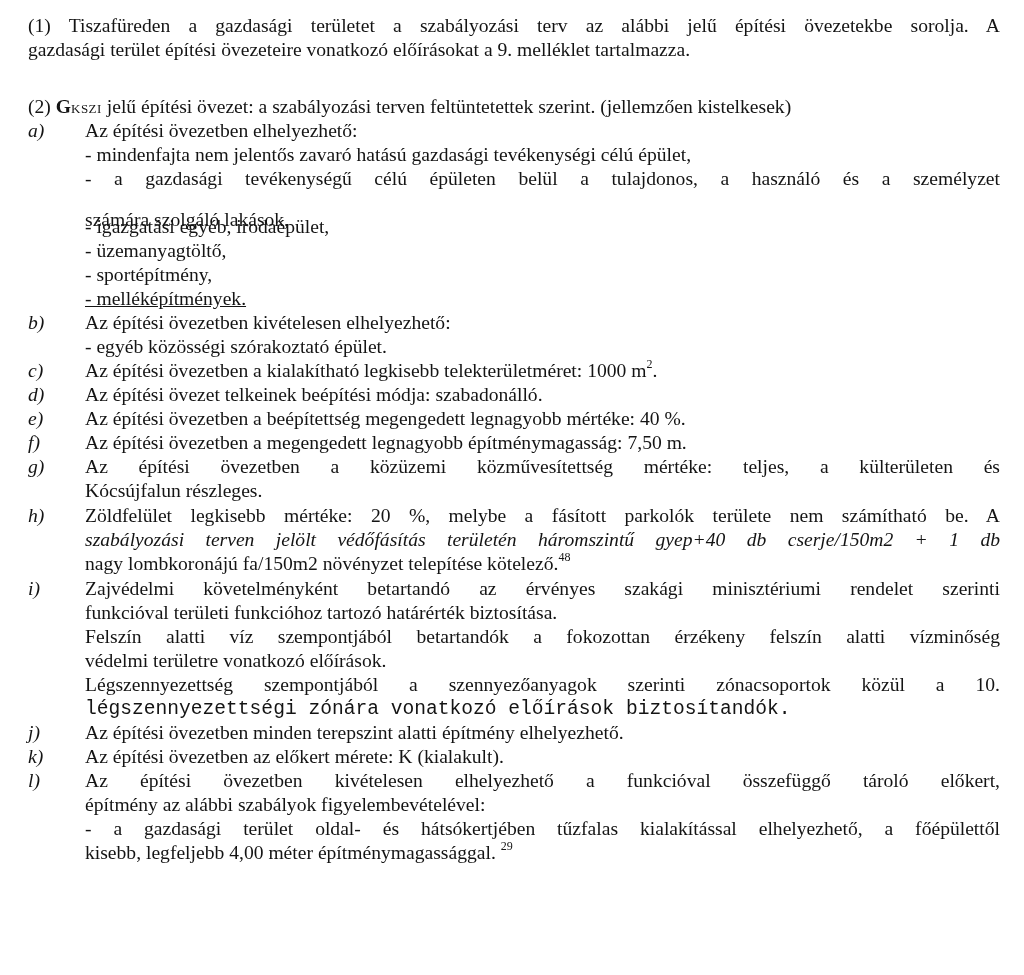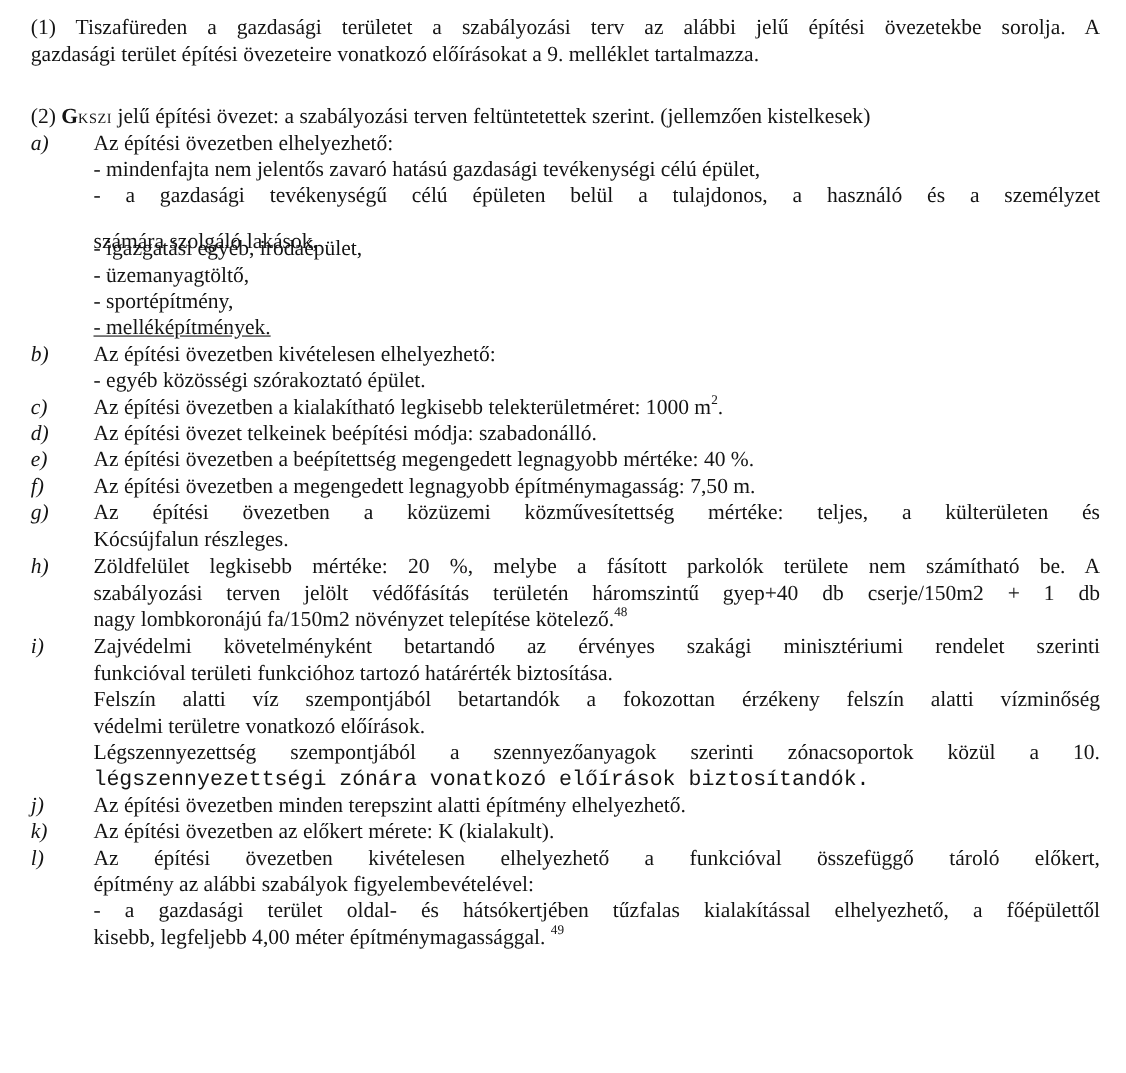--- a/index.html
+++ b/index.html
@@ -99,21 +99,21 @@
 
   <div class="label" style="top:431px;">f)</div>
   <div class="line indent" style="top:431px;">Az építési övezetben a megengedett legnagyobb építménymagasság: 7,50 m.</div>
 
   <div class="label" style="top:455px;">g)</div>
   <div class="line indent justify" style="top:455px; width:915px;">Az építési övezetben a közüzemi közművesítettség mértéke: teljes, a külterületen és</div>
   <div class="line indent" style="top:479px;">Kócsújfalun részleges.</div>
 
   <div class="label" style="top:504px;">h)</div>
   <div class="line indent justify" style="top:504px; width:915px;">Zöldfelület legkisebb mértéke: 20 %, melybe a fásított parkolók területe nem számítható be. A</div>
-  <div class="line indent justify" style="top:528px; width:915px;">szabályozási terven jelölt védőfásítás területén háromszintű gyep+40 db cserje/150m2 + 1 db</div>
+  <div class="line indent justify" style="top:528px; width:915px;font-style:italic;">szabályozási terven jelölt védőfásítás területén háromszintű gyep+40 db cserje/150m2 + 1 db</div>
   <div class="line indent" style="top:552px;">
     <span>nagy lombkoronájú fa/150m2 növényzet telepítése kötelező.</span><sup class="fn">48</sup>
   </div>
 
   <div class="label" style="top:577px;">i)</div>
   <div class="line indent justify" style="top:577px; width:915px;">Zajvédelmi követelményként betartandó az érvényes szakági minisztériumi rendelet szerinti</div>
   <div class="line indent" style="top:601px;">funkcióval területi funkcióhoz tartozó határérték biztosítása.</div>
   <div class="line indent justify" style="top:625px; width:915px;">Felszín alatti víz szempontjából betartandók a fokozottan érzékeny felszín alatti vízminőség</div>
   <div class="line indent" style="top:649px;">védelmi területre vonatkozó előírások.</div>
   <div class="line indent justify" style="top:673px; width:915px;">Légszennyezettség szempontjából a szennyezőanyagok szerinti zónacsoportok közül a 10.</div>
@@ -123,16 +123,16 @@
   <div class="line indent" style="top:721px;">Az építési övezetben minden terepszint alatti építmény elhelyezhető.</div>
 
   <div class="label" style="top:745px;">k)</div>
   <div class="line indent" style="top:745px;">Az építési övezetben az előkert mérete: K (kialakult).</div>
 
   <div class="label" style="top:769px;">l)</div>
   <div class="line indent justify" style="top:769px; width:915px;">Az építési övezetben kivételesen elhelyezhető a funkcióval összefüggő tároló előkert,</div>
   <div class="line indent" style="top:793px;">építmény az alábbi szabályok figyelembevételével:</div>
   <div class="line indent justify" style="top:817px; width:915px;">- a gazdasági terület oldal- és hátsókertjében tűzfalas kialakítással elhelyezhető, a főépülettől</div>
   <div class="line indent" style="top:841px;">
-    <span>kisebb, legfeljebb 4,00 méter építménymagassággal.</span>&nbsp;<sup class="fn">49</sup>
+    <span>kisebb, legfeljebb 4,00 méter építménymagassággal.</span>&nbsp;<sup class="fn">29</sup>
   </div>
 
 </div>
 
 </body></html>

